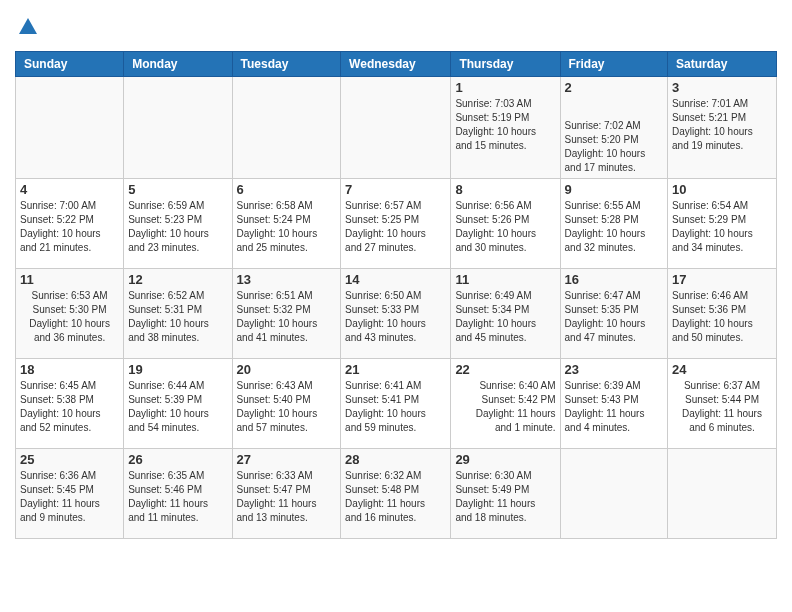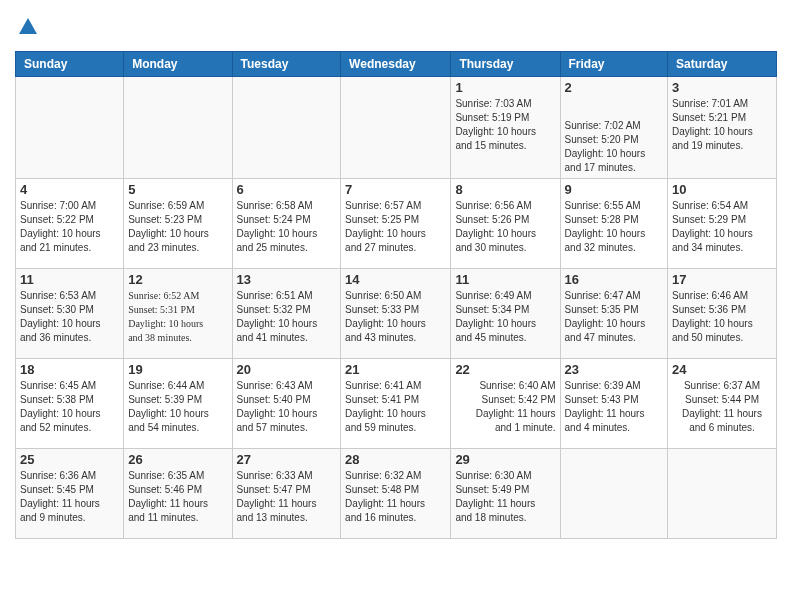--- a/index.html
+++ b/index.html
@@ -198,28 +198,28 @@
           <div class="day-number">10</div>
           <div class="day-info" style="white-space: pre-line;">Sunrise: 6:54 AM
 Sunset: 5:29 PM
 Daylight: 10 hours
 and 34 minutes.</div>
         </td>
       </tr>
       <tr>
         <td>
           <div class="day-number">11</div>
-          <div class="day-info" style="white-space: pre-line;">Sunrise: 6:53 AM
+          <div class="day-info" style="white-space: pre-line; text-align: center;">Sunrise: 6:53 AM
 Sunset: 5:30 PM
 Daylight: 10 hours
 and 36 minutes.</div>
         </td>
         <td>
           <div class="day-number">12</div>
-          <div class="day-info" style="white-space: pre-line; font-family: Liberation Serif, serif;">Sunrise: 6:52 AM
+          <div class="day-info" style="white-space: pre-line;">Sunrise: 6:52 AM
 Sunset: 5:31 PM
 Daylight: 10 hours
 and 38 minutes.</div>
         </td>
         <td>
           <div class="day-number">13</div>
           <div class="day-info" style="white-space: pre-line;">Sunrise: 6:51 AM
 Sunset: 5:32 PM
 Daylight: 10 hours
 and 41 minutes.</div>

